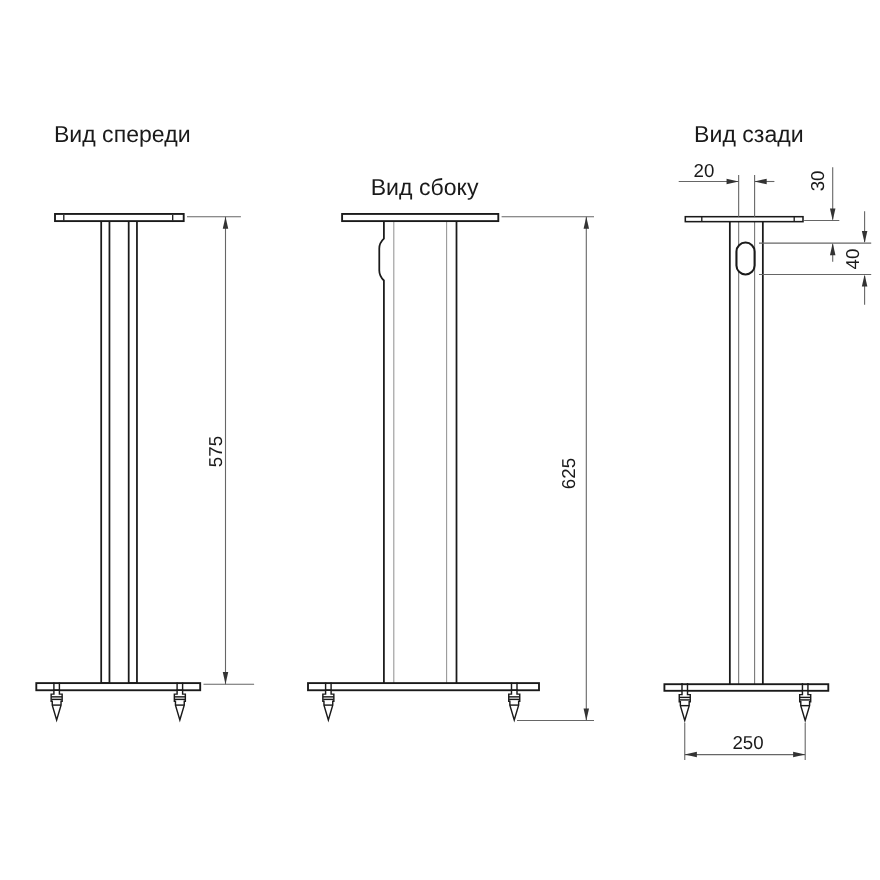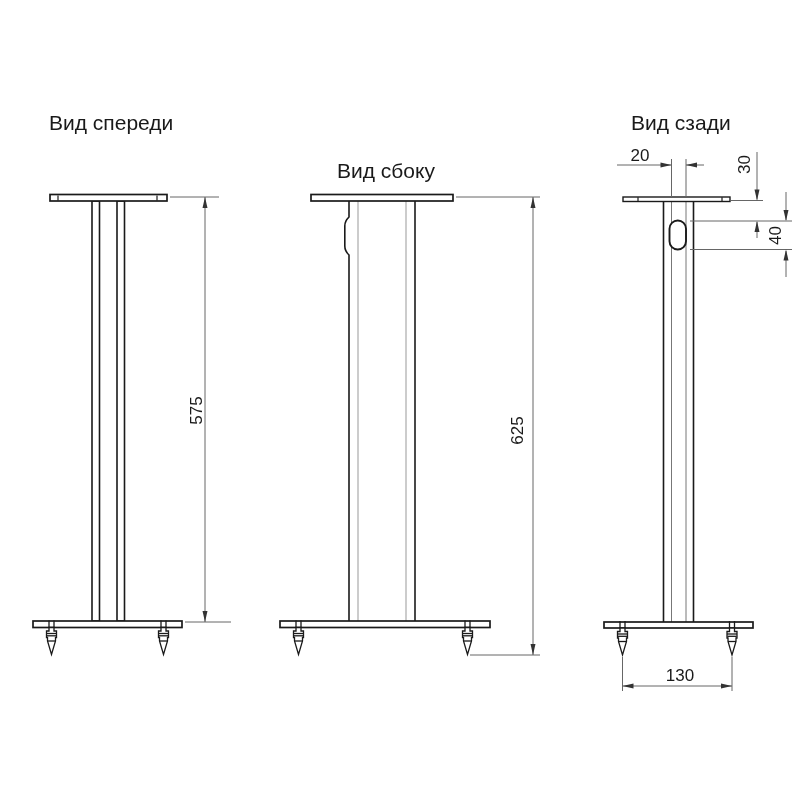--- a/index.html
+++ b/index.html
@@ -117,14 +117,14 @@
 
   <div class="label title" style="left:49px;top:112px;">Вид спереди</div>
   <div class="label title" style="left:337px;top:112px;margin-top:48px;">Вид сбоку</div>
   <div class="label title" style="left:631px;top:112px;">Вид сзади</div>
 
   <div class="label dim rot" style="left:166px;top:402px;">575</div>
   <div class="label dim rot" style="left:487px;top:422px;">625</div>
   <div class="label dim" style="left:610px;top:147px;">20</div>
   <div class="label dim rot" style="left:714px;top:156px;">30</div>
   <div class="label dim rot" style="left:745px;top:227px;">40</div>
-  <div class="label dim" style="left:650px;top:667px;">130</div>
+  <div class="label dim" style="left:650px;top:667px;">250</div>
 </div>
 
 </body></html>

